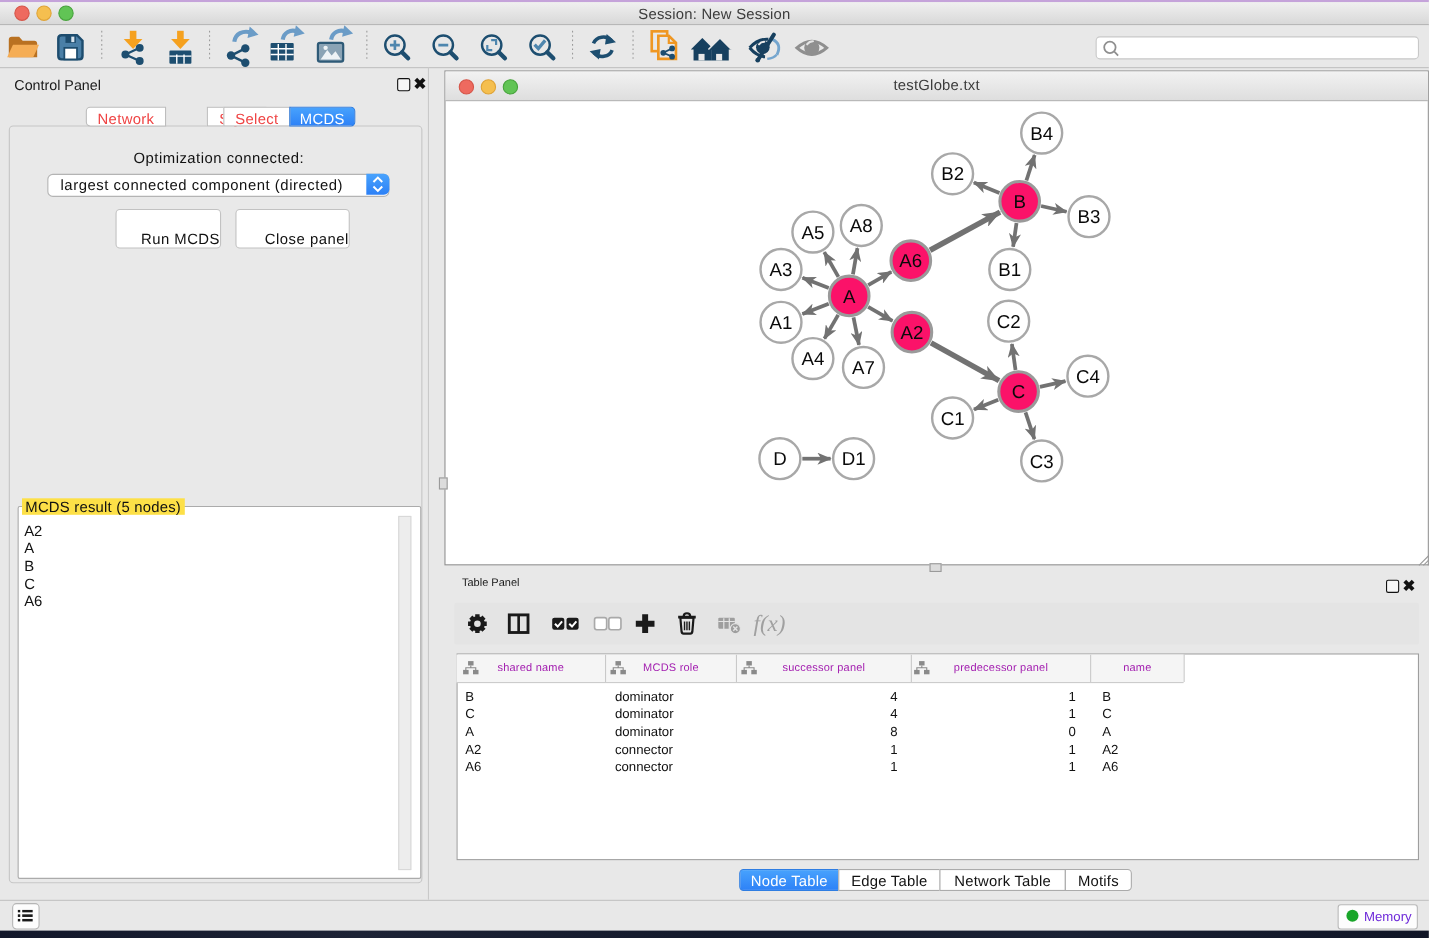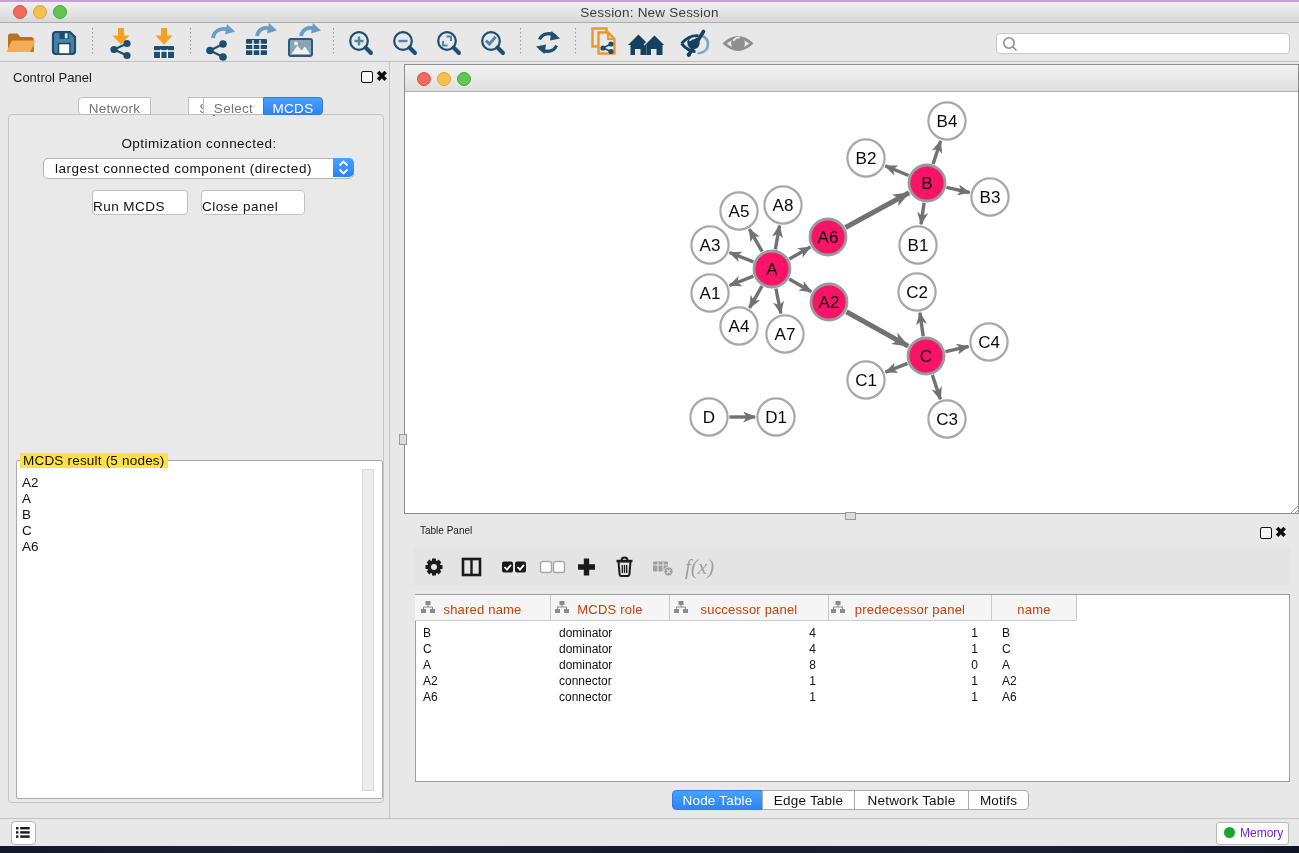--- a/index.html
+++ b/index.html
@@ -13,51 +13,51 @@
   #title{left:0;top:5px;width:1299px;text-align:center;font-size:13.5px;letter-spacing:0.2px;color:#3c3c3c;}
   #toolbar{left:0;top:23px;width:1299px;height:38px;background:#e8e8e8;
     border-bottom:1px solid #c0c0c0;}
   #search{left:996px;top:33px;width:292px;height:19px;background:#fff;
     border:1px solid #c8c8c8;border-radius:4px;}
   
   #cp-title{left:13px;top:70px;font-size:13px;color:#1a1a1a;}
   .flt{width:10px;height:10px;border:1.5px solid #111;border-radius:2px;background:#f6f6f6;}
   .xbt{font-size:14px;font-weight:bold;color:#111;}
   .tab{top:97px;height:13px;border:1px solid #bdbdbd;background:#fff;font-size:13.5px;letter-spacing:0.3px;
-     color:#737373;text-align:center;padding-top:3px;}
+     color:#ef4444;text-align:center;padding-top:3px;}
   .tabsel{background:linear-gradient(#47a2fd,#2e82f7);color:#fff;border-color:#2e7de2;}
   #cp-panel{left:8px;top:114px;width:374px;height:687px;background:#e9e9e9;
      border:1px solid #c6c6c6;border-radius:4px;}
   #optlab{left:4px;top:136px;width:390px;text-align:center;font-size:13.5px;letter-spacing:0.45px;color:#111;}
   #combo{left:43px;top:158px;width:309px;height:19px;background:#fff;
      border:1px solid #b4b4b4;border-radius:5px;font-size:13.5px;letter-spacing:0.5px;color:#111;}
   #combo .txt{position:absolute;left:11px;top:2px;}
   #combo .cap{position:absolute;right:-1px;top:-1px;width:21px;height:19px;
      background:linear-gradient(#49a3fd,#2c80f6);border-radius:0 5px 5px 0;}
   .btn{top:190px;height:15px;background:#fff;border:1px solid #c2c2c2;border-radius:4px;
-     font-size:13.5px;letter-spacing:0.45px;color:#111;text-align:left;padding-top:8px;}
+     font-size:13.5px;letter-spacing:0.45px;color:#111;text-align:right;padding-top:19px;margin-left:13px;}
   #fieldset{left:16px;top:460px;width:365px;height:337px;border:1px solid #ababab;
      border-radius:2px;background:#fff;}
   #legend{left:20px;top:453px;font-size:13.5px;letter-spacing:0.2px;color:#111;background:#fde047;padding:0 3px;}
   #mlist{left:18px;top:475px;width:355px;height:316px;background:#fff;font-size:13.5px;
      color:#111;line-height:16px;padding-left:4px;}
   #msb{left:362px;top:469px;width:10px;height:320px;background:#ededed;border:1px solid #d8d8d8;}
   
   #netwin{left:404px;top:64px;width:893px;height:448px;background:#fff;
      border:1px solid #8c8c8c;}
   #nettb{left:0;top:0;width:100%;height:26px;background:linear-gradient(#f2f2f2,#dedede);
      border-bottom:1px solid #b2b2b2;}
   #nettitle{left:0;top:5px;width:100%;text-align:center;font-size:13.5px;letter-spacing:0.2px;color:#3c3c3c;}
   .tl2{width:12px;height:12px;border-radius:50%;top:7px;}
   
   #tp-title{left:420px;top:525px;font-size:10px;color:#1a1a1a;}
   #tp-tools{left:413px;top:548px;width:877px;height:38px;background:#e4e4e4;border-radius:2px;}
   #tbl{left:415px;top:594px;width:873px;height:186px;background:#fff;border:1px solid #9e9e9e;}
   #thead{left:0;top:0;width:661px;height:25px;background:#f5f5f5;border-bottom:1px solid #cccccc;}
-  .htxt{top:7px;font-size:13px;letter-spacing:0.2px;color:#c2410c;text-align:center;}
+  .htxt{top:7px;font-size:10px;letter-spacing:0.2px;color:#a21caf;text-align:center;}
   .cell{font-size:12px;color:#111;}
   .btab{top:790px;height:16px;border:1px solid #ababab;background:#fff;font-size:13.5px;letter-spacing:0.2px;
      color:#111;text-align:center;padding-top:2px;}
   
   #status{left:0;top:818px;width:1299px;height:28px;background:#e8e8e8;border-top:1px solid #c3c3c3;}
   #listbtn{left:11px;top:821px;width:23px;height:22px;background:#fdfdfd;border:1px solid #b5b5b5;border-radius:4px;}
   #membtn{left:1216px;top:822px;width:71px;height:21px;background:#fdfdfd;border:1px solid #b9b9b9;border-radius:3px;}
   #bottomdark{left:0;top:846px;width:1299px;height:7px;background:linear-gradient(90deg,#12172a 0%,#1d2336 25%,#141a2c 50%,#1a2134 75%,#101526 100%);}
 </style></head>
 <body>
@@ -238,20 +238,21 @@
 <div class="abs" id="mlist">A2<br>A<br>B<br>C<br>A6</div>
 <div class="abs" id="msb"></div>
 
 <div class="abs" style="left:389px;top:61px;width:1px;height:757px;background:#c9c9c9;"></div>
 
 <div class="abs" id="netwin">
   <div class="abs" id="nettb"></div>
   <div class="abs tl2" style="left:12px;background:#ee6a5f;border:0.5px solid #d55549;"></div>
   <div class="abs tl2" style="left:32px;background:#f5bf4f;border:0.5px solid #dfa336;"></div>
   <div class="abs tl2" style="left:52px;background:#61c455;border:0.5px solid #47a33c;"></div>
+  <div class="abs" id="nettitle">testGlobe.txt</div>
   <svg class="abs" style="left:883px;top:436px;" width="14" height="14">
       <g stroke="#9a9a9a" stroke-width="1">
         <path d="M13,2 L2,13 M13,6 L6,13 M13,10 L10,13"></path>
       </g>
     </svg>
 </div>
 <div class="abs" style="left:399px;top:434px;width:6px;height:9px;background:#dcdcdc;border:1px solid #9a9a9a;"></div>
 <div class="abs" style="left:845px;top:512px;width:9px;height:6px;background:#dcdcdc;border:1px solid #9a9a9a;"></div>
 
 <svg class="abs" style="left:404px;top:90px;" width="893" height="422">

